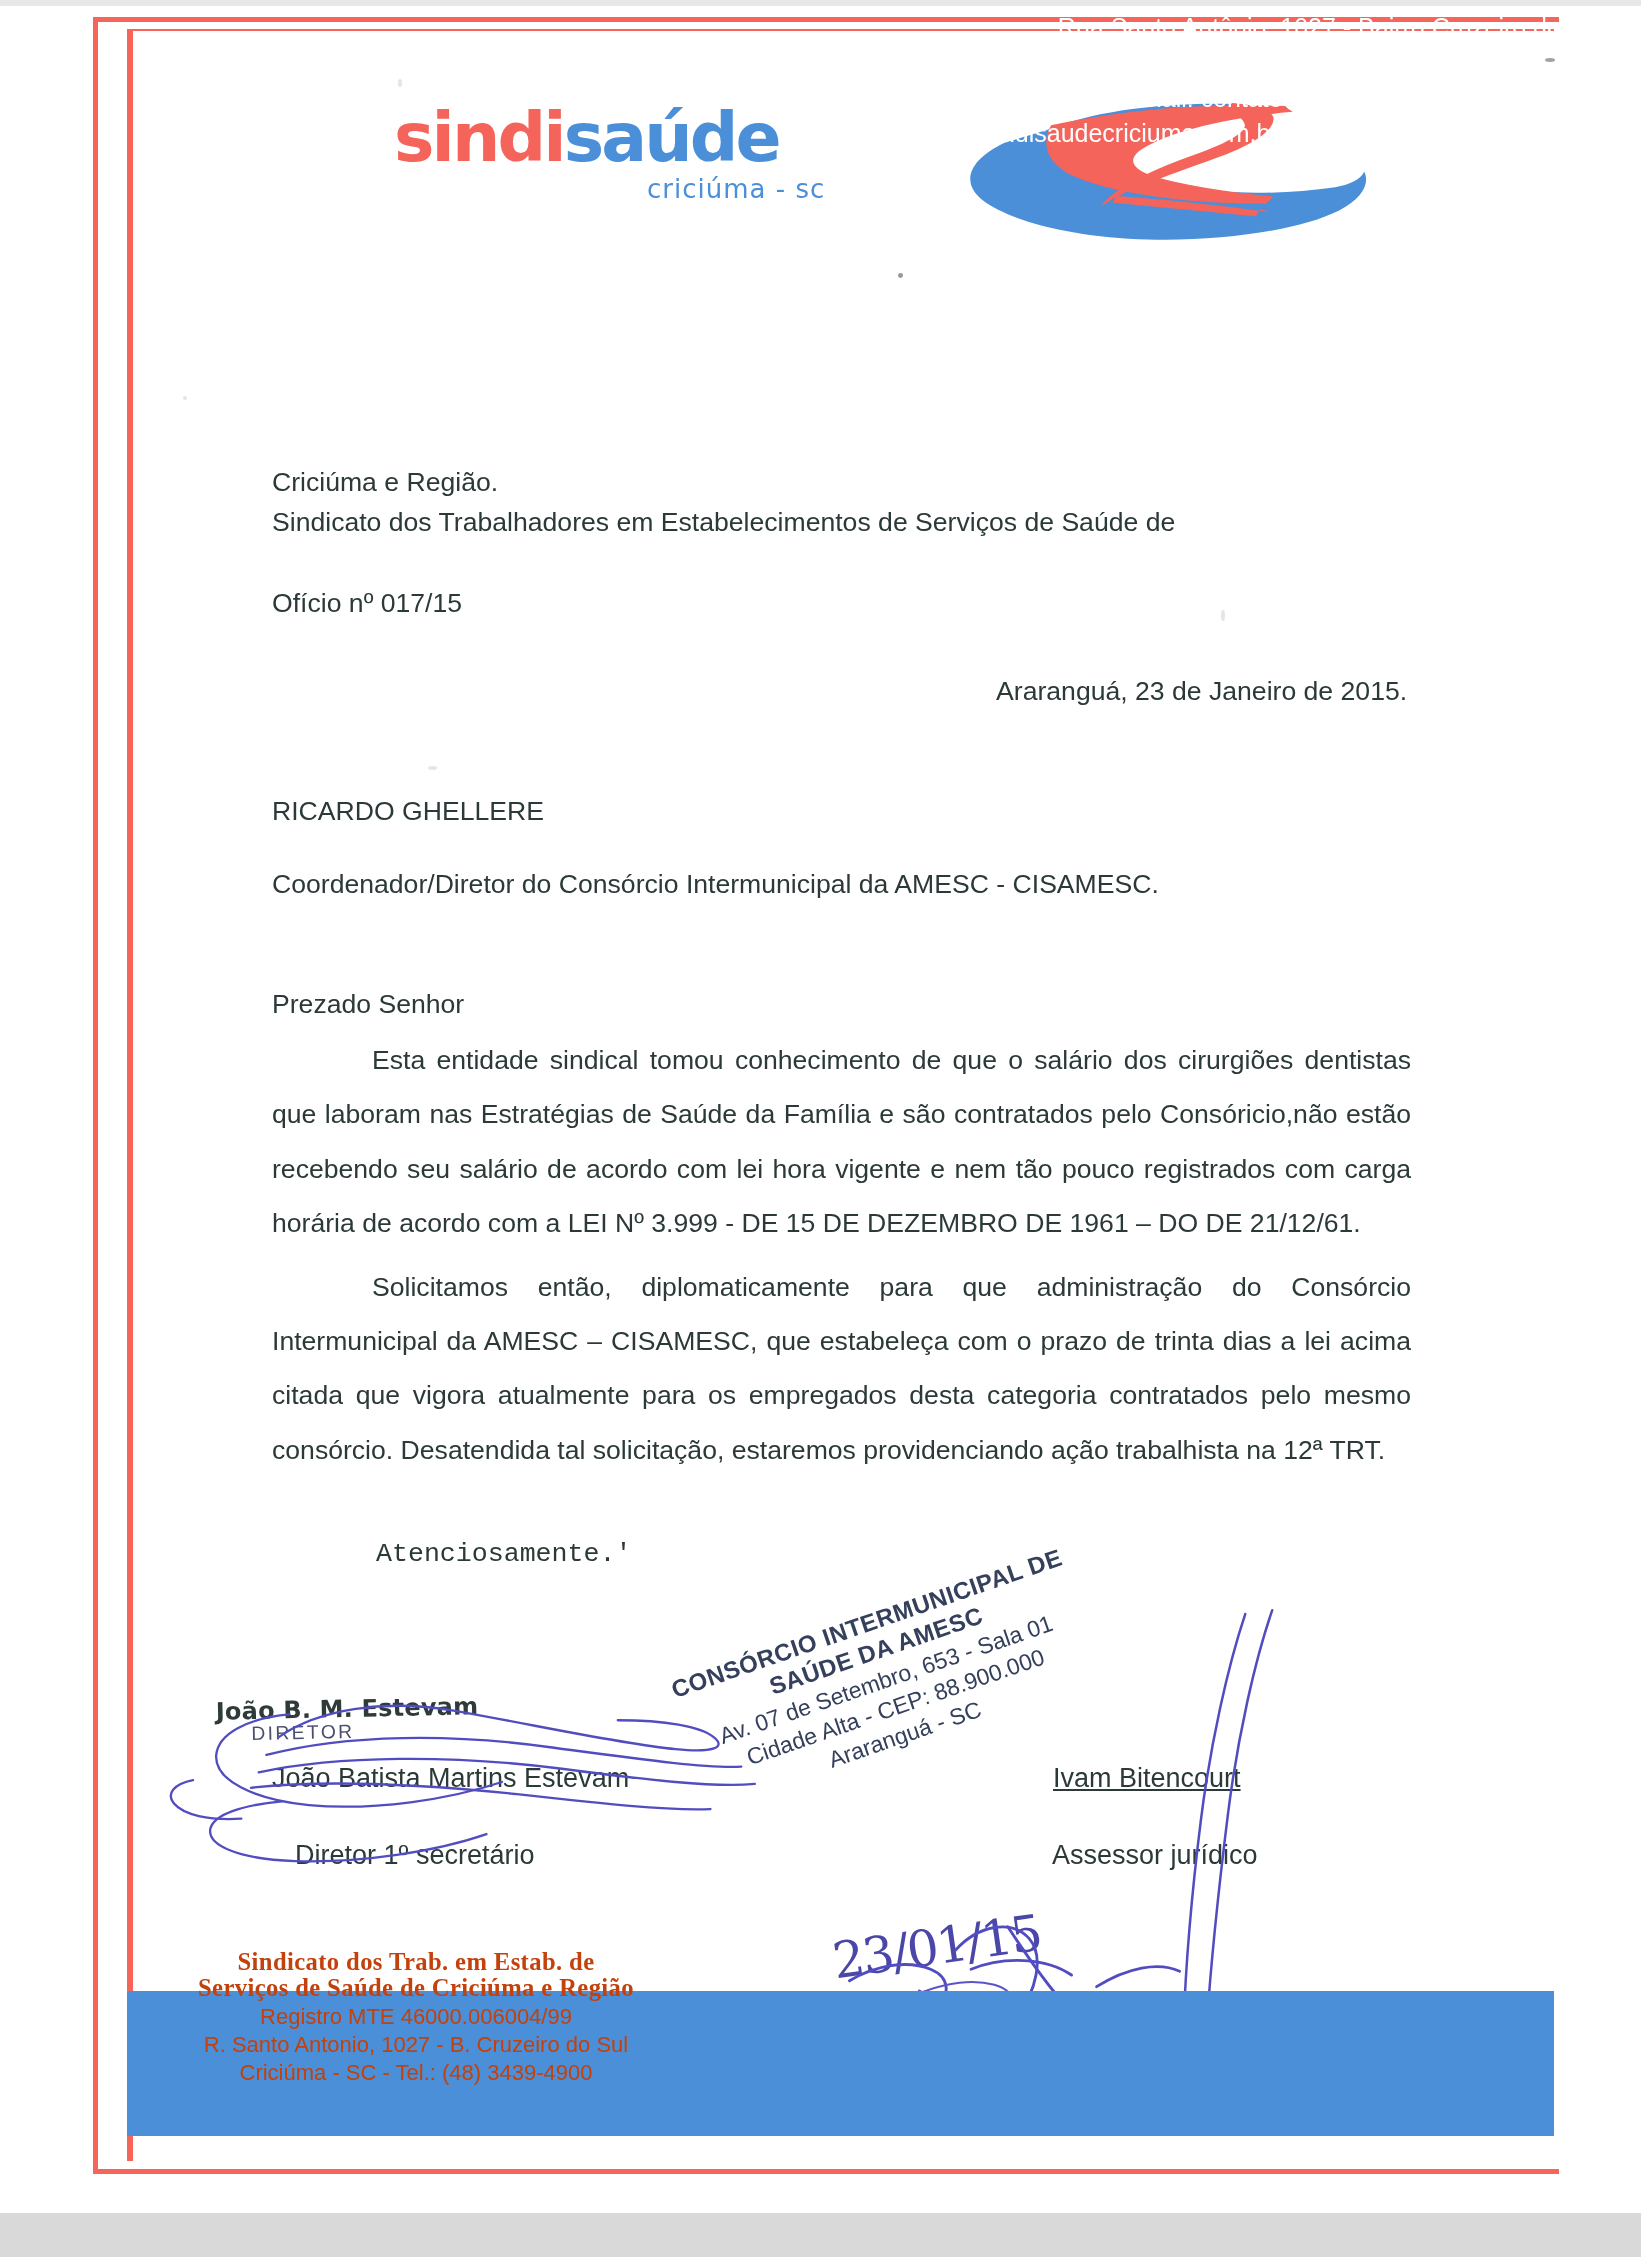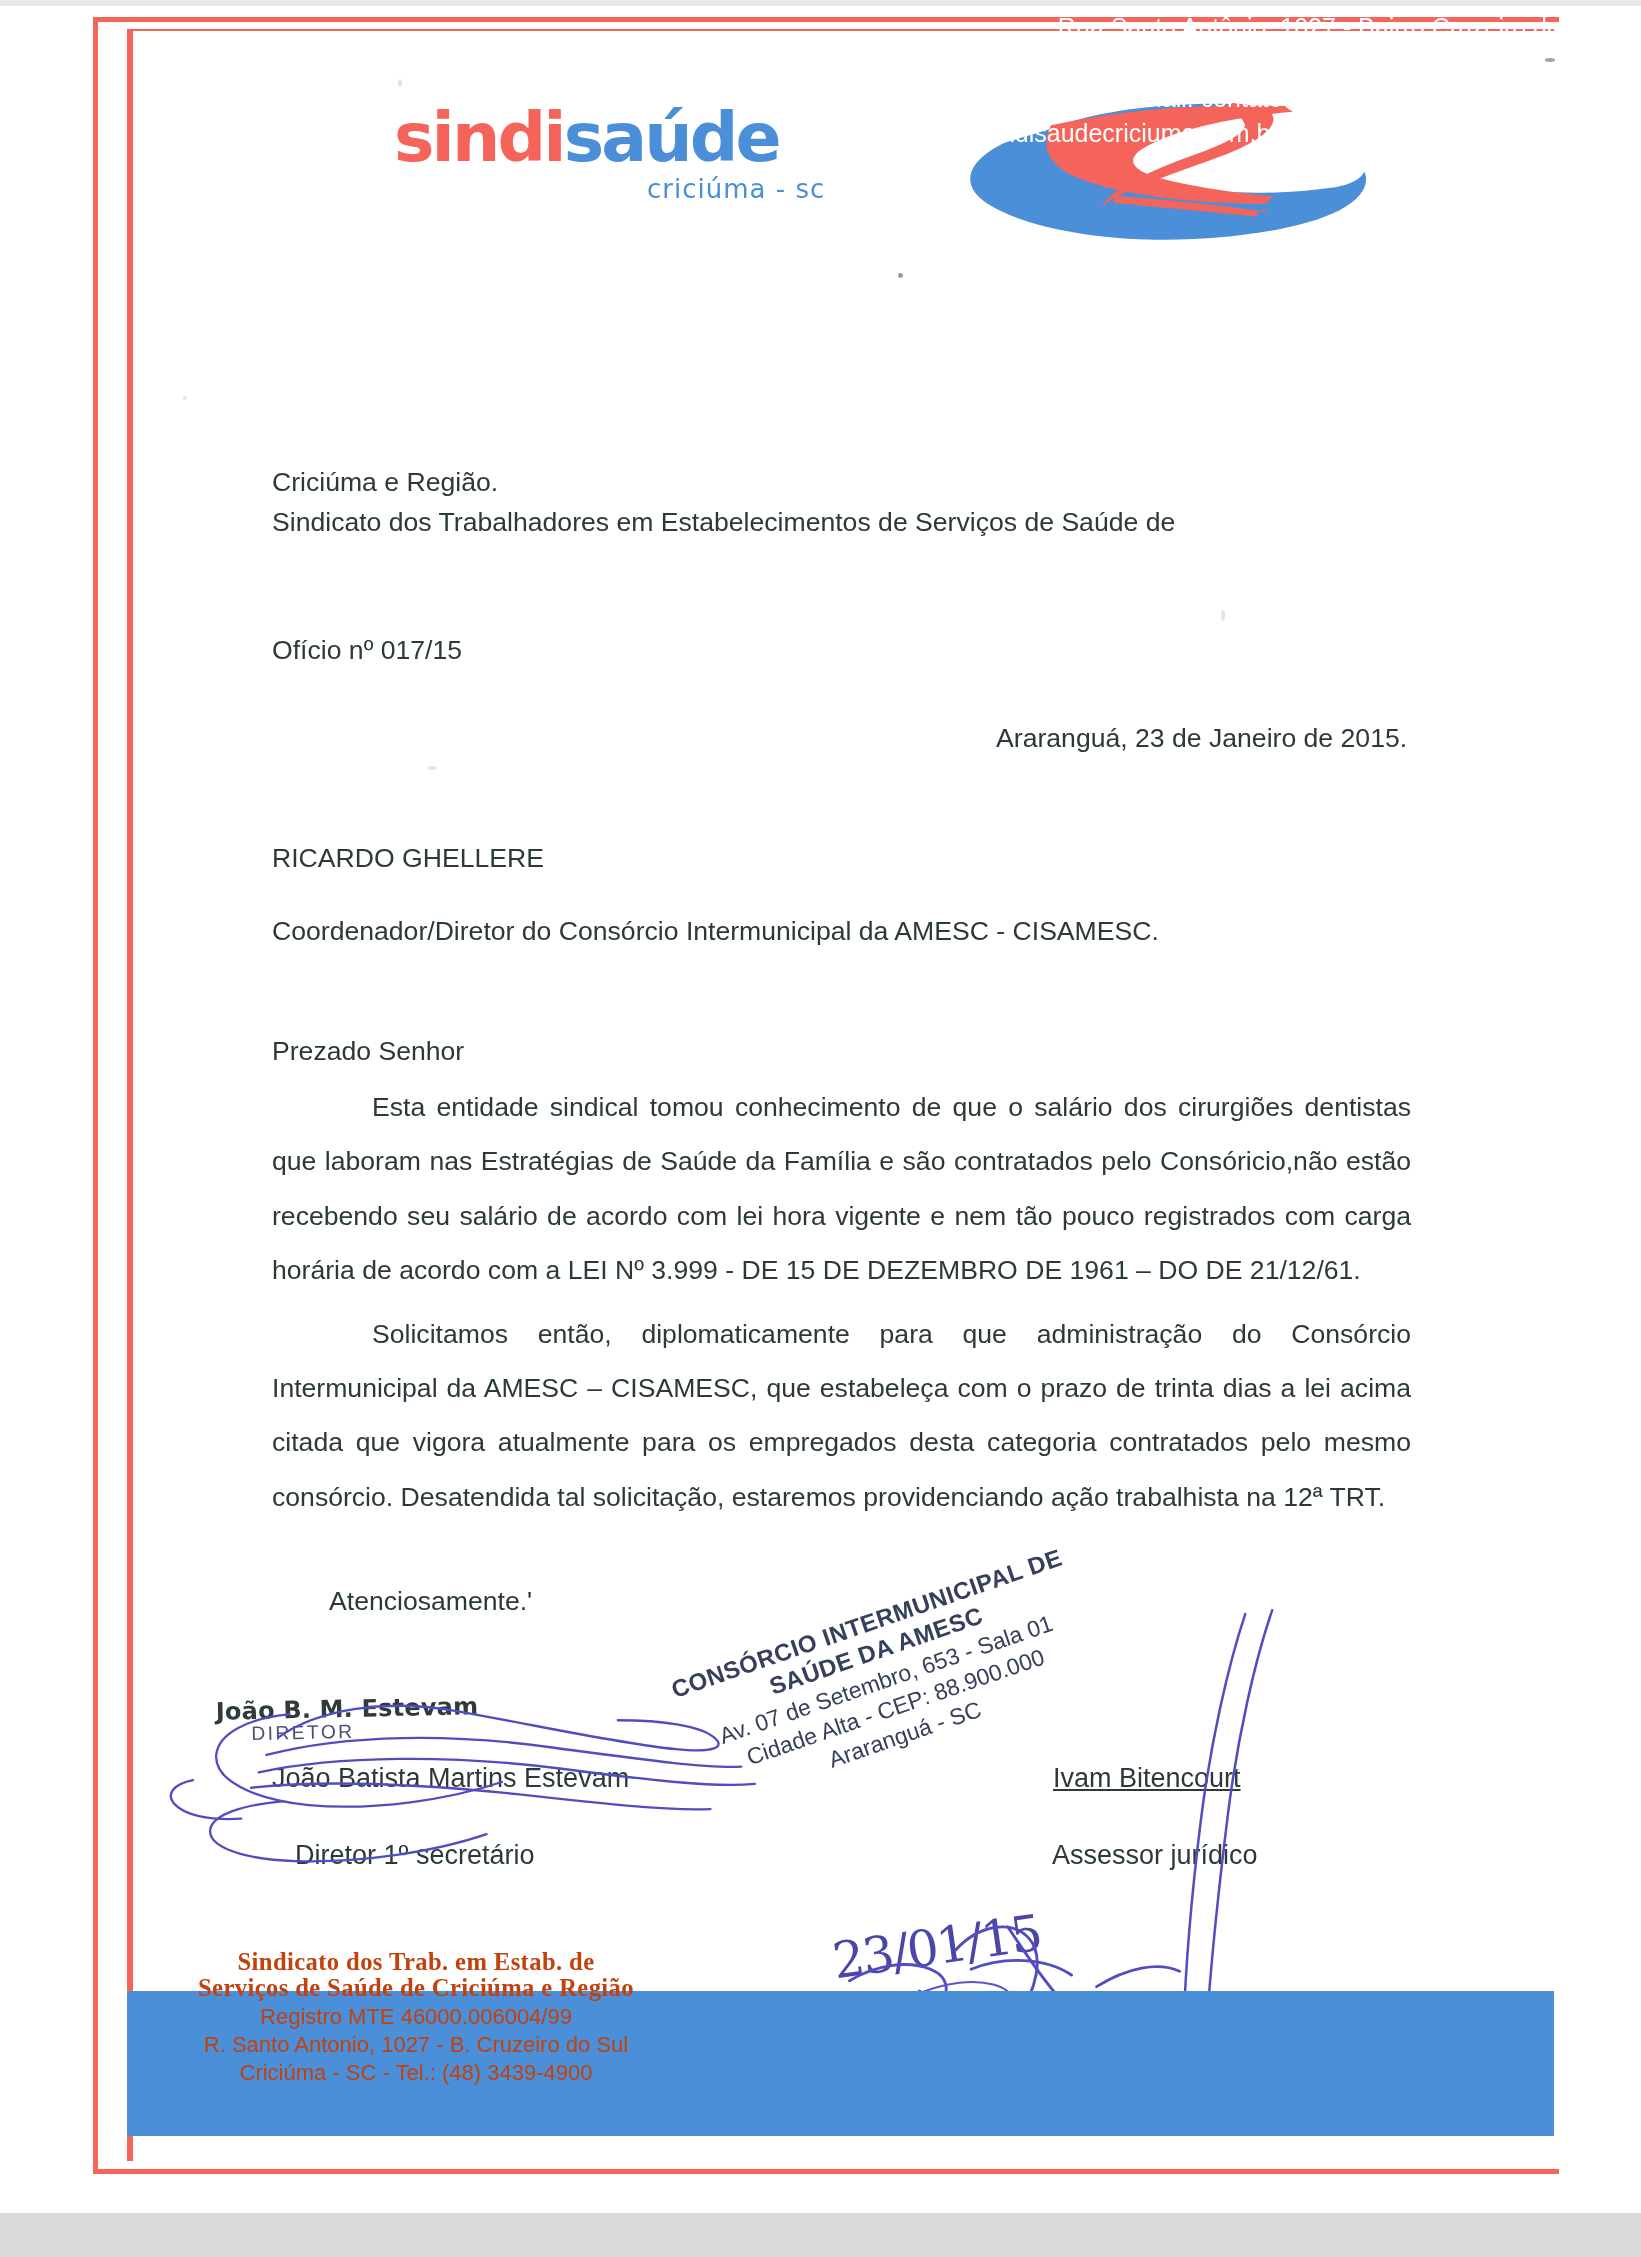--- a/index.html
+++ b/index.html
@@ -111,21 +111,21 @@
     line-height: 1.45;
   }
 
   .addressee {
     text-align: justify;
     text-justify: inter-word;
     line-height: 1.5;
   }
   .addressee > span { display: block; }
 
-  .oficio { margin-top: 88px; }
+  .oficio { margin-top: 41px; }
 
   .date-line {
     margin-top: 50px;
     text-align: right;
     padding-right: 3.9px;
   }
 
   .recipient { margin-top: 81px; }
   .recipient-role { margin-top: 35px; }
 
@@ -135,21 +135,22 @@
     margin-top: 9.7px;
     text-align: justify;
     text-justify: inter-word;
     line-height: 2.04;
   }
   .para .indent { display: inline-block; width: 100px; }
   .para b { font-weight: 400; }
 
   .closing {
     margin-top: 58px;
-    margin-left: 57px;
+    margin-left: 104px;
+    font-family: Liberation Mono, monospace;
   }
 
   
   .sig-area {
     position: absolute;
     left: 272px;
     top: 1763px;
     width: 1139px;
     color: #2b3a38;
   }

